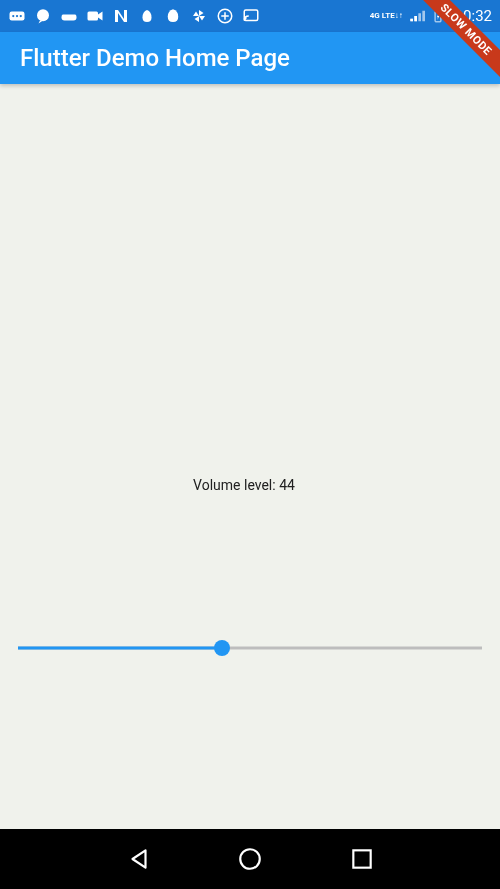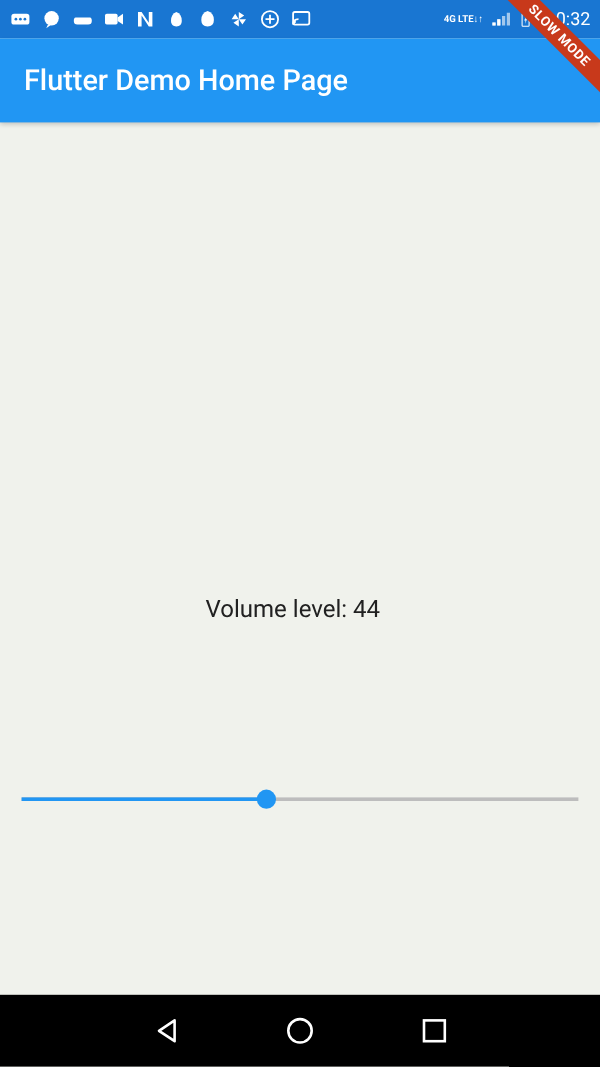--- a/index.html
+++ b/index.html
@@ -39,21 +39,21 @@
       width: 18px;
       height: 18px;
       fill: white;
       color: white;
     }
     .status-time {
       font-size: 15px;
       margin-left: 4px;
     }
     .app-bar {
-      height: 70px;
+      height: 52px;
       background: #2196f3;
       display: flex;
       align-items: center;
       padding: 0 20px;
       box-shadow: 0 2px 4px rgba(0,0,0,0.2);
     }
     .app-bar-title {
       color: white;
       font-size: 24px;
       font-weight: 500;
@@ -63,21 +63,21 @@
       position: relative;
       display: flex;
       flex-direction: column;
     }
     .volume-label {
       position: absolute;
       top: 393px;
       left: 0;
       right: 12px;
       text-align: center;
-      font-size: 20px;
+      font-size: 14px;
       color: #212121;
     }
     .slider-container {
       position: absolute;
       top: 554px;
       left: 18px;
       right: 18px;
       height: 20px;
     }
     .slider-track {

